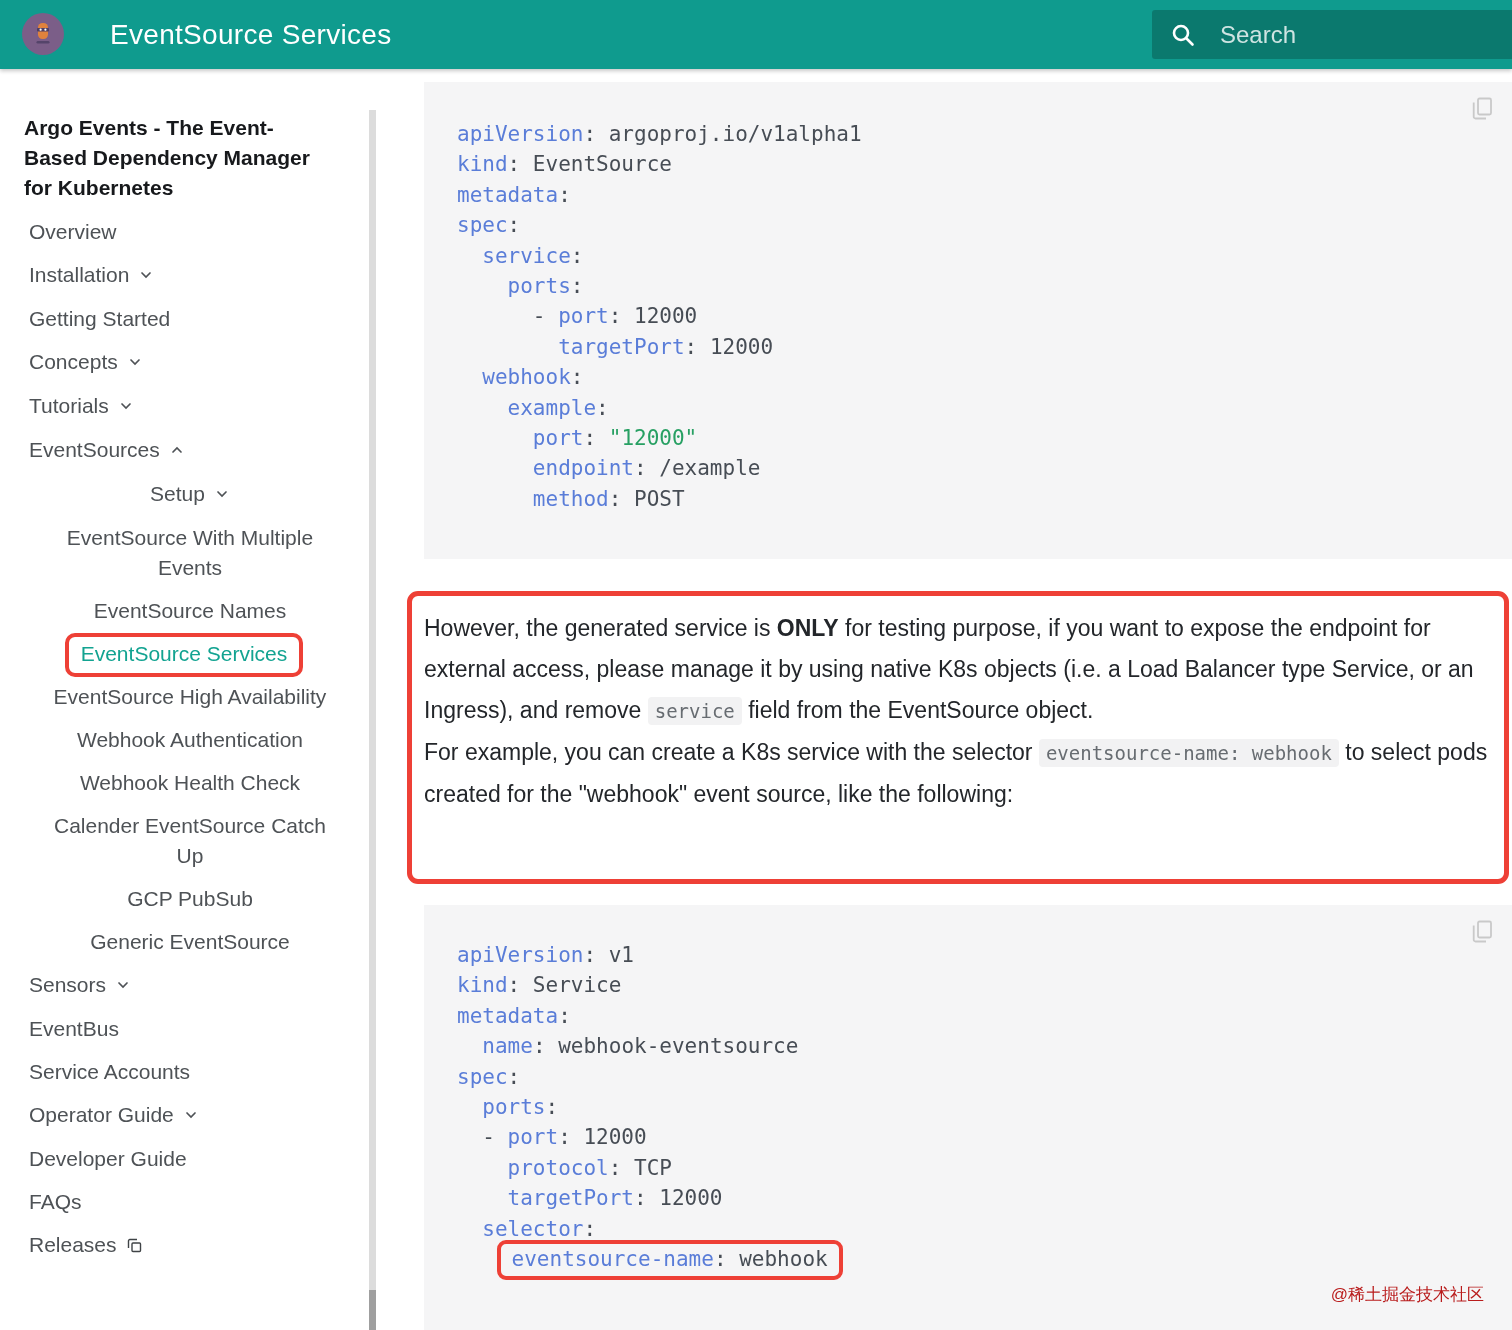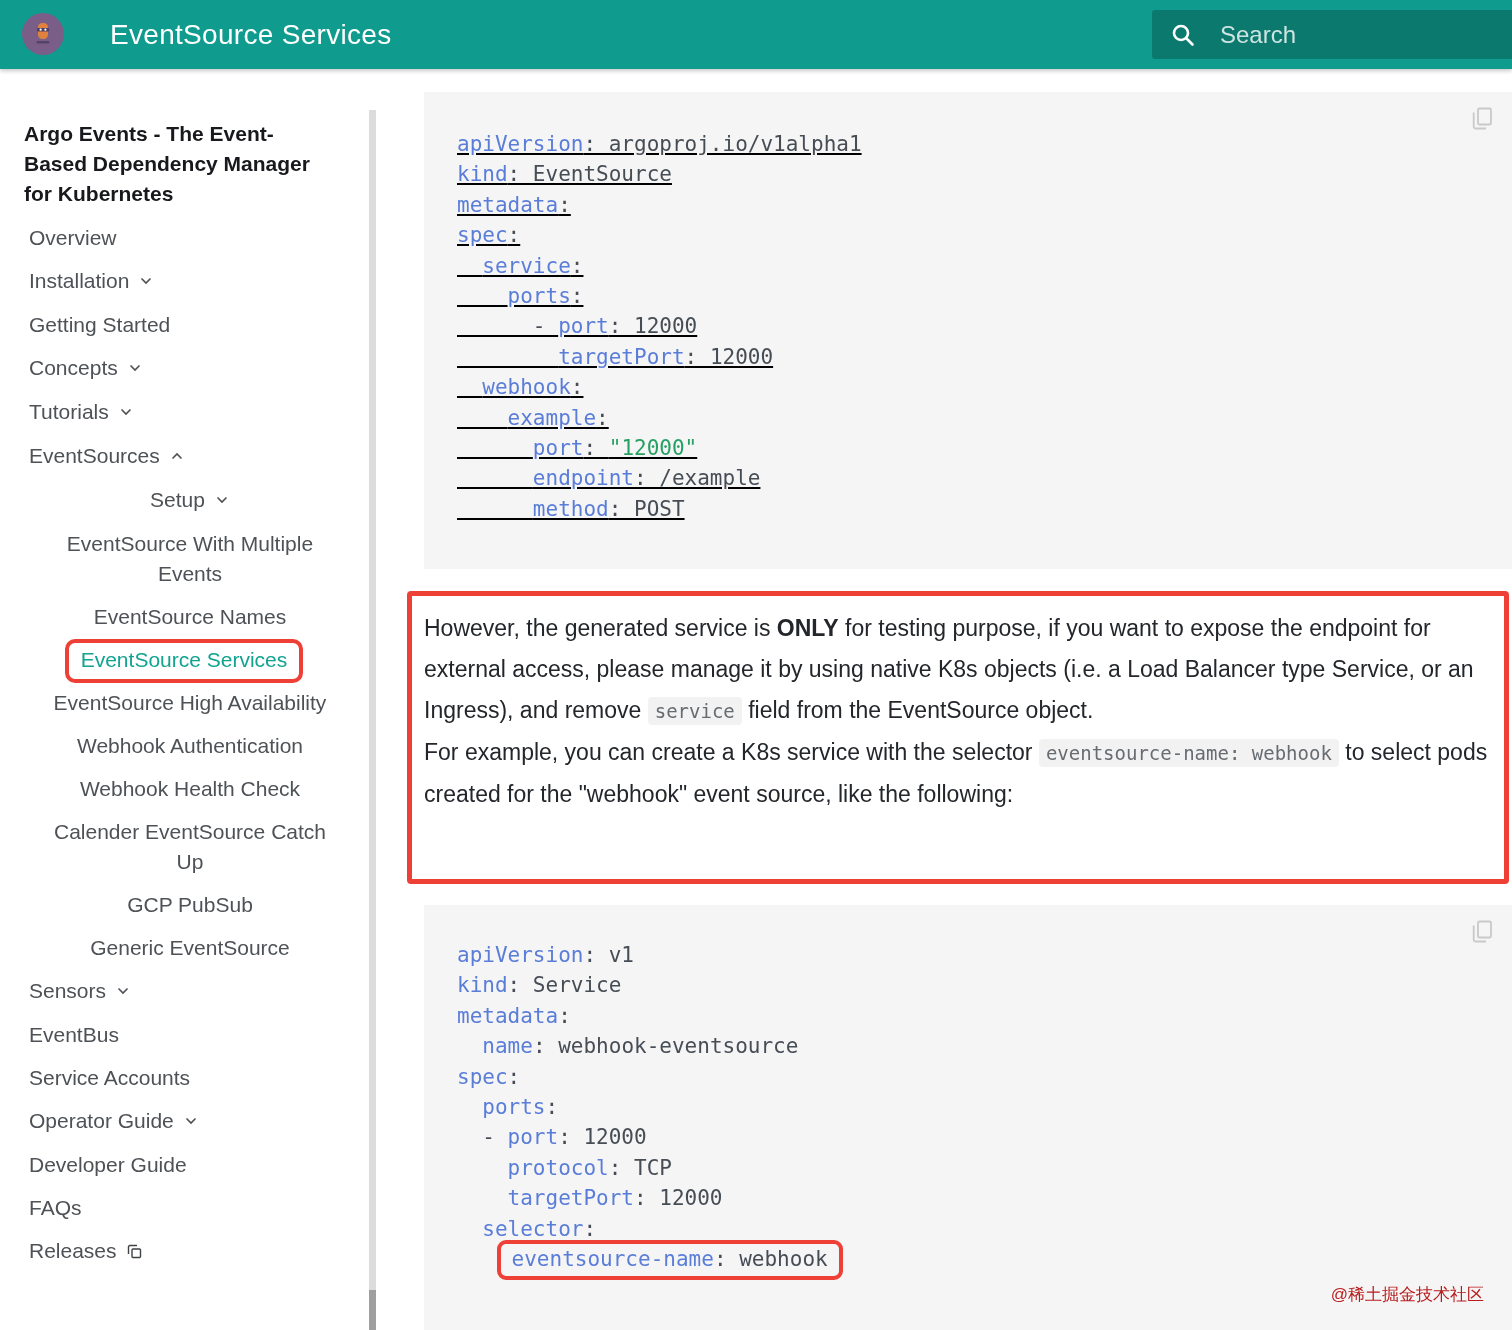--- a/index.html
+++ b/index.html
@@ -27,54 +27,54 @@
   .search input{
     background:transparent;border:none;outline:none;color:#fff;font-size:24px;
     margin-left:22px;width:250px;font-family:"Liberation Sans",sans-serif;
   }
   .search input::placeholder{color:rgba(255,255,255,.8);}
   
   .sidebar{
     position:absolute;top:69px;left:0;width:372px;bottom:0;
     padding:42px 0 0 24px;box-sizing:border-box;background:#fff;
   }
-  .side-title{font-weight:700;font-size:21px;line-height:30px;color:#17191c;width:300px;margin:8px 0 14px;}
+  .side-title{font-weight:700;font-size:21px;line-height:30px;color:#17191c;width:300px;margin:2px 0 14px;}
   ul.side-list{list-style:none;margin:0;padding:0;width:302px;}
   .side-list li{margin:0 5px 13px;}
   .side-link{display:block;font-size:21px;line-height:30px;color:#4e5256;text-decoration:none;cursor:pointer;}
   .side-link.lvl1{padding-left:20px;width:282px;text-align:center;}
   .active-lbl{color:#12a391;}
   .red-box-side{
     display:inline-block;border:4px solid #ee4036;border-radius:10px;
     padding:2px 12px 4px;margin:-6px 0 -8px -12px;
   }
   .caret{display:inline-block;margin-left:9px;color:#4e5256;vertical-align:-1px;}
   .ext{display:inline-block;margin-left:9px;color:#3f4346;vertical-align:-2px;}
   .scroll-track{position:absolute;left:369px;top:110px;width:7px;height:1220px;background:#dcdcdc;}
   .scroll-thumb{position:absolute;left:0;top:1180px;width:7px;height:40px;background:#9f9f9f;}
   
   .code-block{
     position:absolute;left:424px;right:0;background:#f5f5f6;box-sizing:border-box;
     font-family:"DejaVu Sans Mono",monospace;font-size:21px;line-height:30.4px;
   }
-  #code1{top:92px;height:477px;padding:37px 4px 0 33px;text-decoration:underline;}
+  #code1{top:82px;height:477px;padding:37px 4px 0 33px;}
   #code2{top:905px;height:425px;padding:35px 12px 0 33px;}
   .code-line{white-space:pre;}
   .tk-key{color:#5a7dd8;}
   .tk-plain{color:#474d55;}
   .tk-string{color:#27a063;}
   .copy-btn{position:absolute;top:14px;right:15px;width:30px;height:30px;background:none;border:none;padding:0;color:#c9c9c9;cursor:pointer;}
   .red-box-code{
     display:inline-block;border:4px solid #ee4036;border-radius:9px;
     padding:0px 11px 2px;margin:-4px 0 -6px -11px;
   }
   
   .note{
     position:absolute;left:407px;right:3px;top:591px;height:293px;box-sizing:border-box;
-    border:5px solid #ee4036;border-radius:4px;padding:12px 8px 0 12px;background:#fff;
+    border:5px solid #ee4036;border-radius:11px;padding:12px 8px 0 12px;background:#fff;
   }
   .note p{margin:0;font-size:23px;line-height:41px;color:#23262a;}
   .note p + p{}
   .inline-code{
     font-family:"DejaVu Sans Mono",monospace;font-size:19px;background:#f2f2f3;
     color:#676c71;padding:3px 7px;border-radius:4px;white-space:nowrap;
   }
   .watermark{position:absolute;right:28px;bottom:24px;font-size:17px;color:#b91c1c;margin-top:20px;}
 </style>
 </head>

